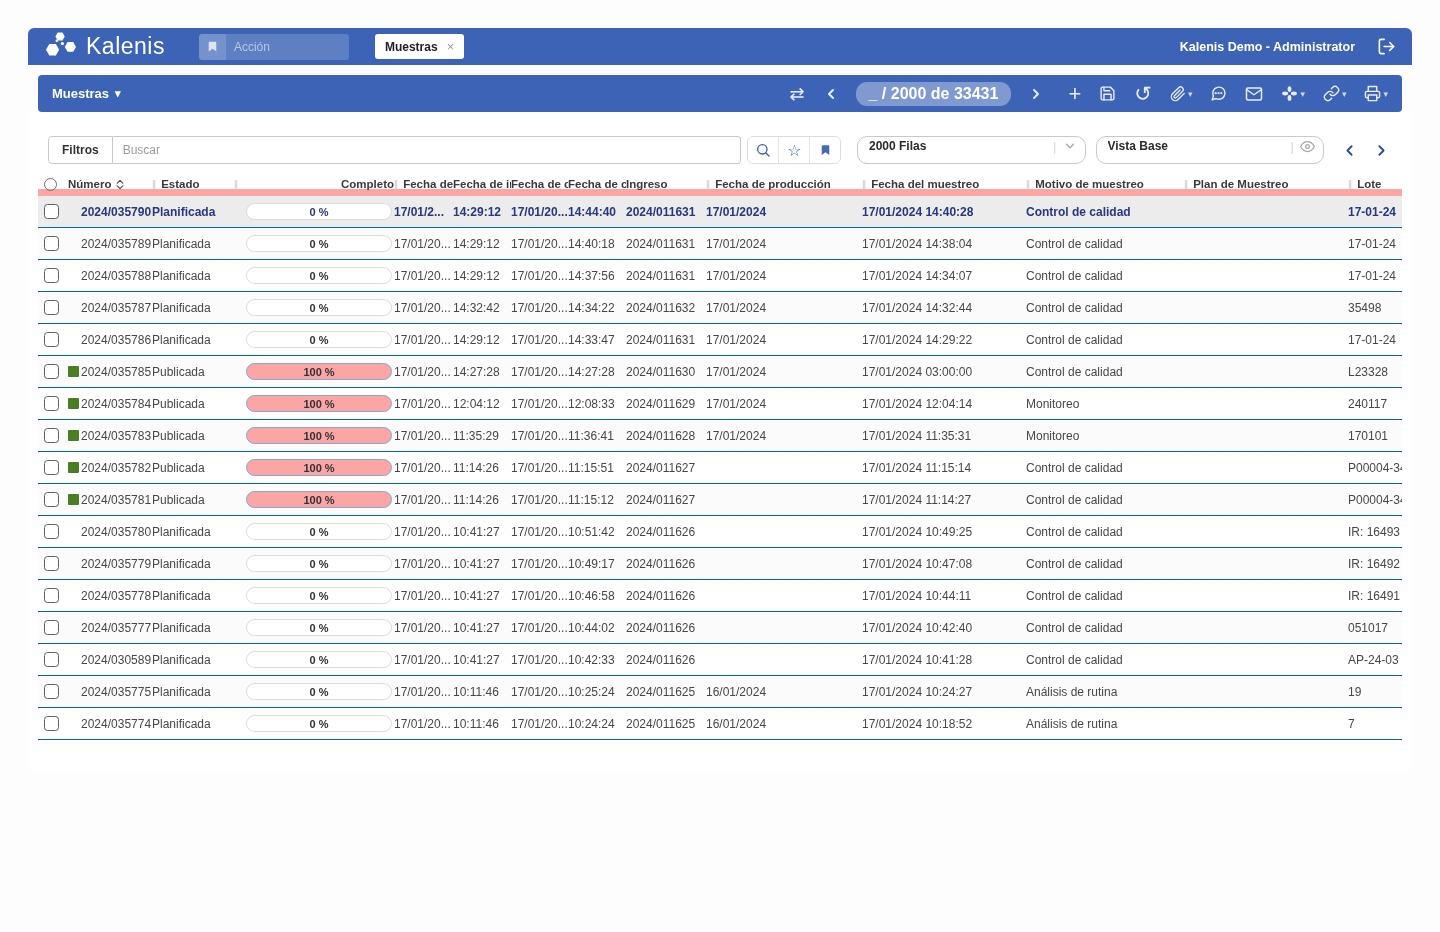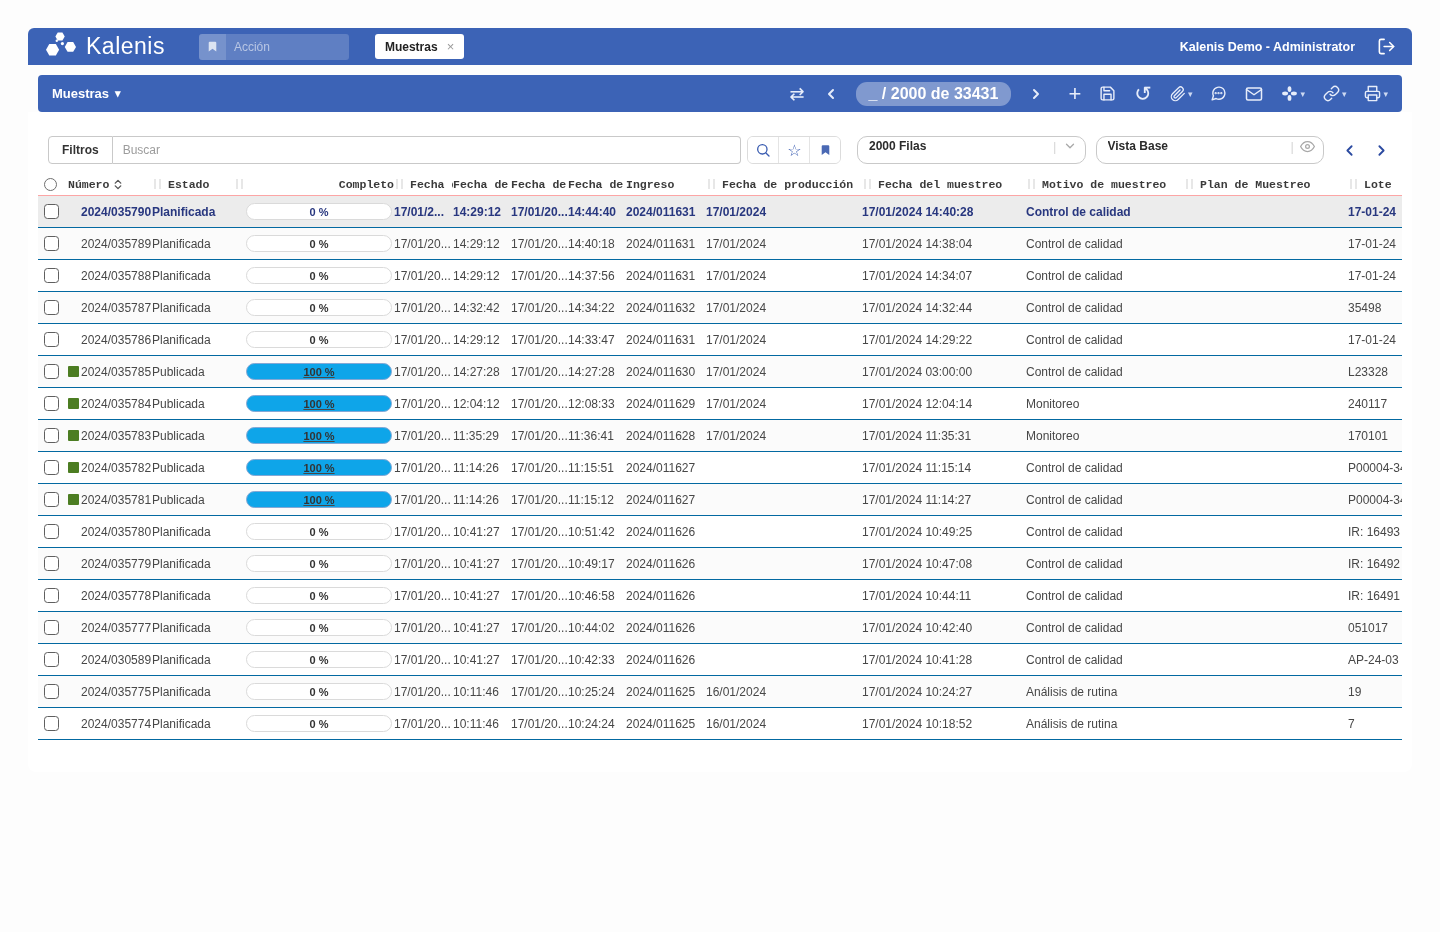--- a/index.html
+++ b/index.html
@@ -64,21 +64,21 @@
   .combo .cicon { color:#a9a9a9; display:flex; align-items:center; }
   .pager { margin-left:14px; display:flex; align-items:center; gap:10px; }
   .pbtn { width:22px; height:22px; display:flex; align-items:center; justify-content:center;
           cursor:pointer; color:#2b4aa0; }
 
   
   .card { background:#fff; border-radius:0 0 8px 8px; padding:8px 10px 32px; }
   .grid-row { display:grid;
     grid-template-columns:30px 84px 82px 160px 59px 58px 57px 58px 80px 156px 164px 158px 164px 1fr;
     align-items:center; }
-  .thead { height:24px; border-bottom:1px solid #fca5a5;font-family:Liberation Mono, monospace; }
+  .thead { height:24px; border-bottom:7px solid #fca5a5; }
   .hcell { display:flex; align-items:center; font-size:11.5px; font-weight:700; color:#3a3a3a;
            white-space:nowrap; overflow:hidden; height:24px; }
   .hcell.right { justify-content:space-between; }
   .colsep { color:#c9c9c9; font-weight:400; font-size:10px; margin-right:6px; letter-spacing:-1px; flex:0 0 auto; }
   .hc-label { overflow:hidden; white-space:nowrap; }
   .sort-ic { margin-left:4px; color:#555; display:flex; }
   .radio { width:13px; height:13px; border:1.5px solid #6f6f6f; border-radius:50%; margin-left:6px; }
 
   .trow { height:32px; border-bottom:1px solid #0369a1; background:#fff; cursor:pointer; }
   .trow.alt { background:#fbfbfb; }
@@ -88,21 +88,21 @@
   .cb { width:15px; height:15px; border:1.6px solid #5f5f5f; border-radius:3.5px;
         background:#fff; margin-left:6px; display:block; }
   .c-num { display:flex; align-items:center; }
   .sq { width:11px; height:11px; border-radius:1px; margin-right:2px; flex:0 0 11px; background:transparent; }
   .sq.on { background:#4c7d22; }
   .numtxt { font-size:12px; color:#474747; }
   .c-comp { display:flex; }
   .pill { width:146px; height:17px; border-radius:9px; border:1px solid #dadada; background:#fff;
           display:flex; align-items:center; justify-content:center; margin-left:auto; margin-right:2px; }
   .pill span { font-size:11px; font-weight:700; color:#333; }
-  .pill.full { background:#0ea5e9; border-color:#83a8d5;text-decoration:underline; }
+  .pill.full { background:#fca5a5; border-color:#83a8d5; }
   .cell.pad { padding-right:6px; }
 </style>
 </head>
 <body>
 
 <div class="app">
 
   <div class="hdr">
     <div class="brand">
       <span>

